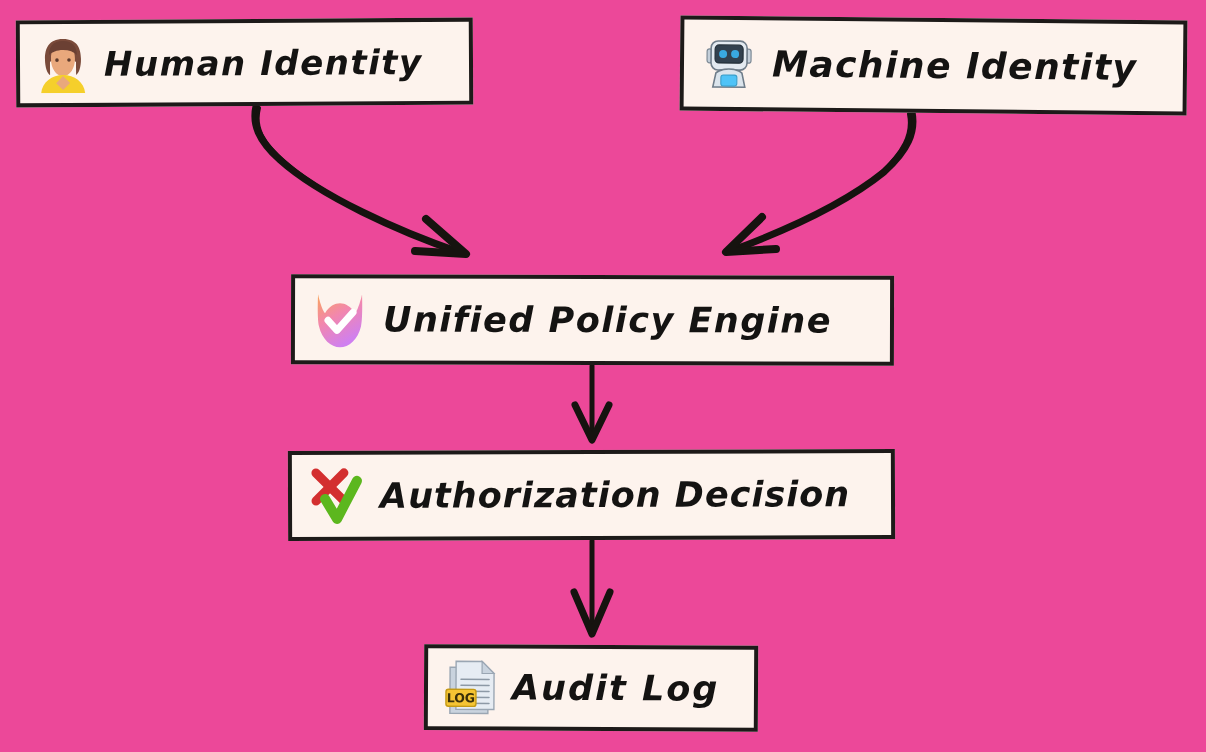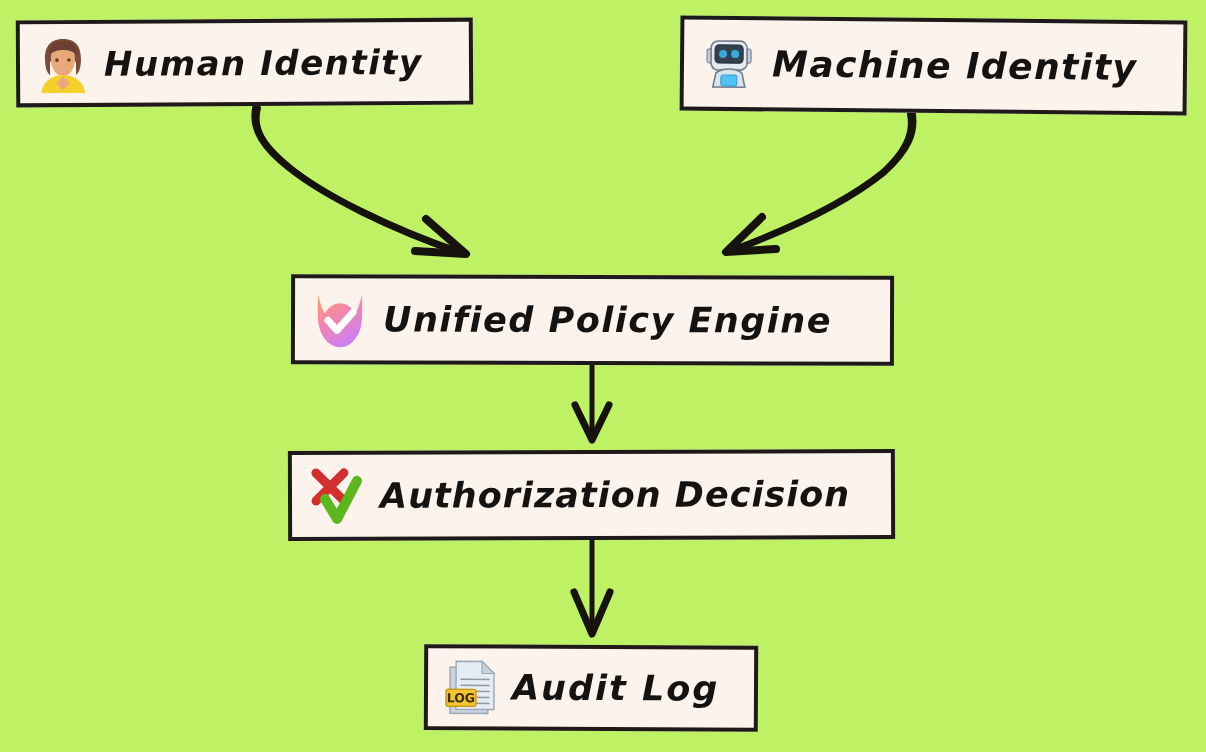--- a/index.html
+++ b/index.html
@@ -10,21 +10,21 @@
     width: 1206px;
     height: 752px;
     background: #FDEEE5;
     font-family: "DejaVu Sans", sans-serif;
     overflow: hidden;
   }
   #canvas {
     position: relative;
     width: 1206px;
     height: 752px;
-    background: #bef264;
+    background: #ec4899;
   }
   #edges {
     position: absolute;
     left: 0; top: 0;
     width: 1206px;
     height: 752px;
     pointer-events: none;
   }
   .node {
     position: absolute;

